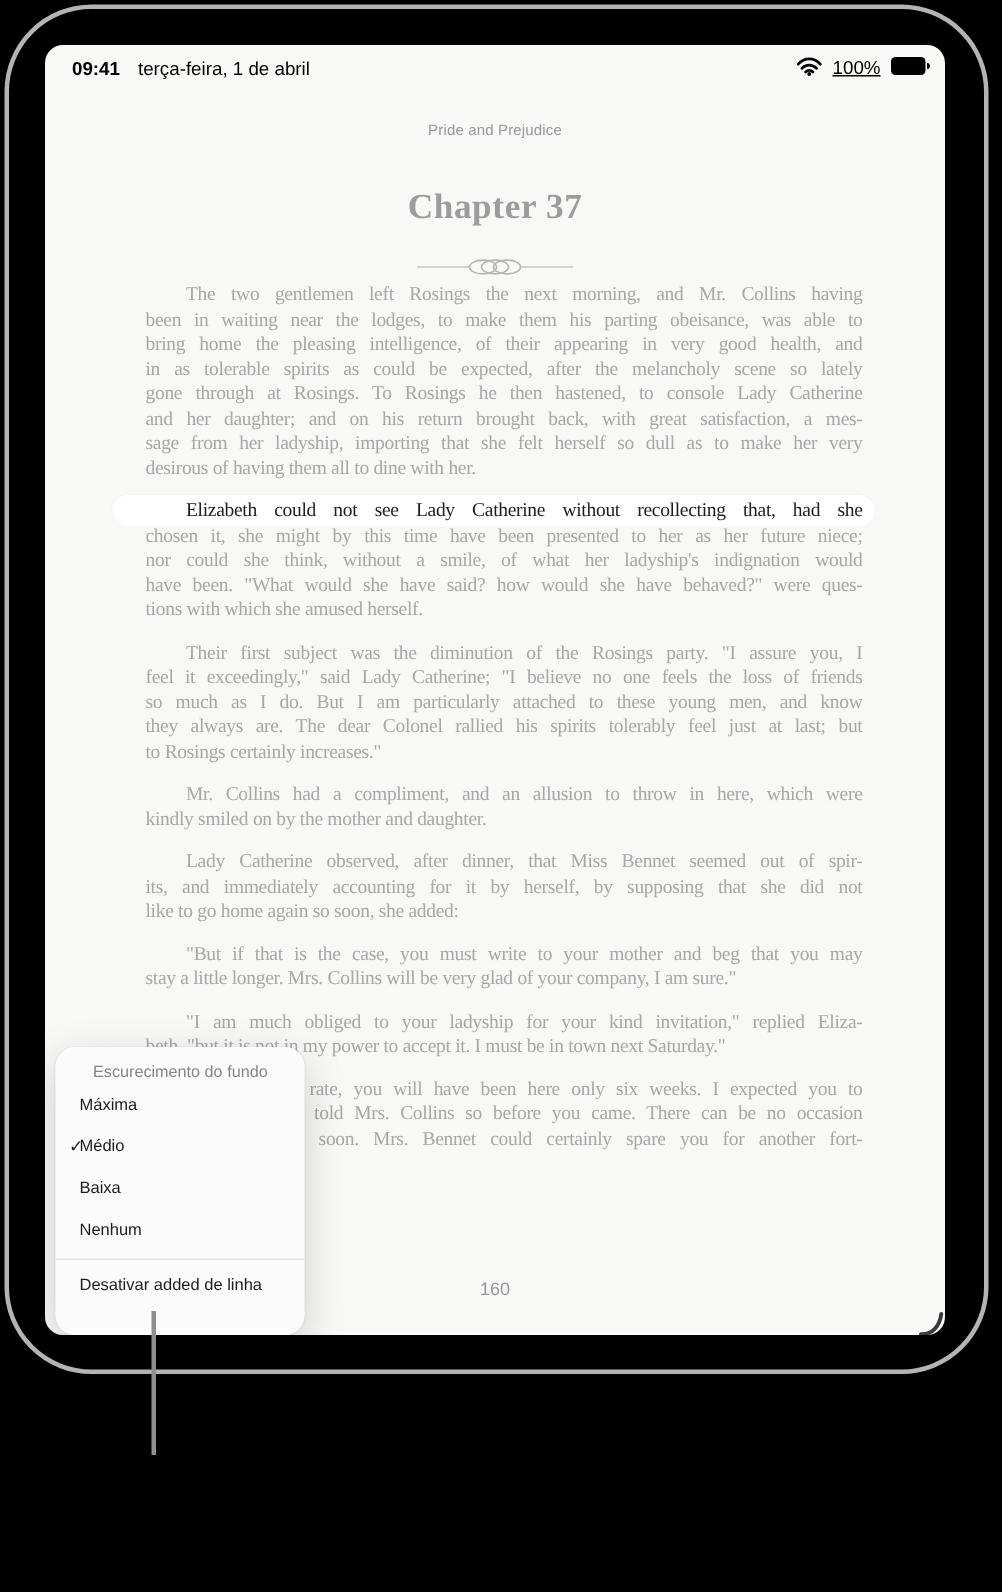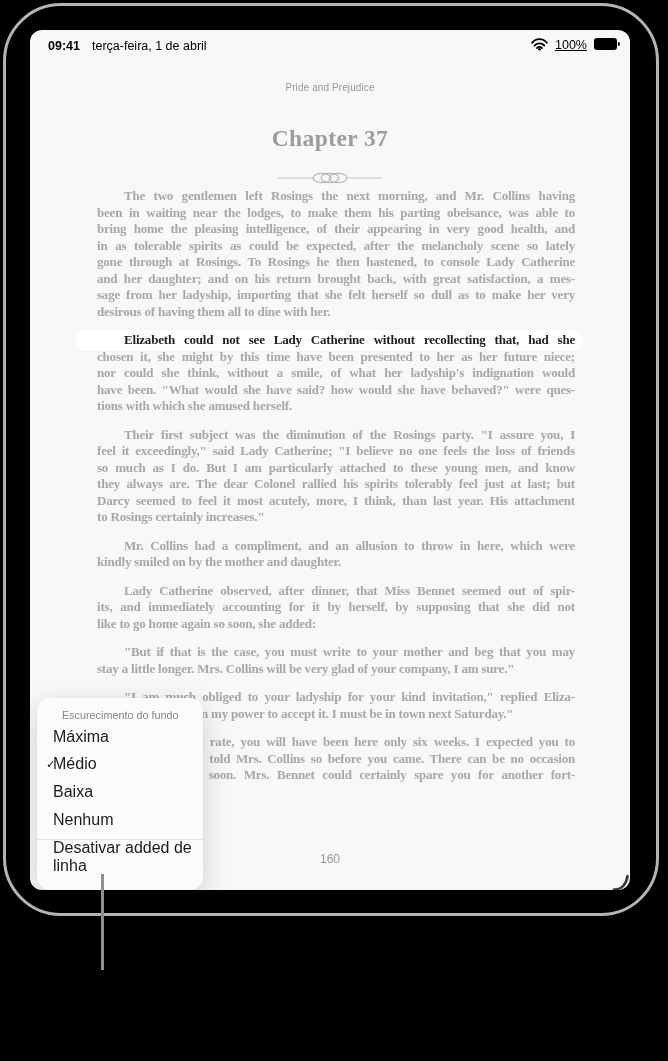--- a/index.html
+++ b/index.html
@@ -25,33 +25,33 @@
 
   
   .book-header{position:absolute;top:52px;left:0;right:0;text-align:center;font-size:10px;color:var(--header-text);letter-spacing:.1px;}
   .chapter-title{position:absolute;top:95px;left:0;right:0;text-align:center;font-family:"Liberation Serif","DejaVu Serif",serif;font-weight:700;font-size:23.5px;letter-spacing:.4px;color:var(--chapter-title);}
   .ornament{position:absolute;top:140px;left:0;right:0;display:flex;justify-content:center;}
   .page-number{position:absolute;top:822px;left:0;right:0;text-align:center;font-size:12px;color:var(--header-text);}
   .page-curl{position:absolute;left:582px;top:843px;}
 
   
   .page-text{position:absolute;left:67px;top:158px;width:478px;font-family:"Liberation Serif","DejaVu Serif",serif;font-size:13px;letter-spacing:-0.2px;color:var(--dim-text);}
-  .para{margin-bottom:12px;font-weight:bold;}
+  .para{margin-bottom:12px;}
   .tl{line-height:16.5px;height:16.5px;text-align:justify;text-align-last:justify;}
   .tl.end{text-align-last:left;}
   .tl.ind{padding-left:27px;}
   .tl.hl{position:relative;color:var(--highlight-text);}
   .tl.hl::before{content:"";position:absolute;left:-22px;right:-8px;top:-2.5px;bottom:-2px;background:var(--highlight-bg);border-radius:11px;box-shadow:0 0 3px rgba(0,0,0,.03);z-index:-1;}
 
   
   .popup{position:absolute;left:7px;top:668px;width:166px;background:rgba(251,251,252,.99);border-radius:13px;box-shadow:0 8px 28px rgba(0,0,0,.17),0 0 1px rgba(0,0,0,.12);padding:11px 0 20px;z-index:5;}
   .popup-title{margin:0 0 2px 25px;font-size:10.8px;color:var(--menu-title-text);}
   .menu-row{height:27.6px;display:flex;align-items:center;cursor:default;}
   .chk{width:16px;padding-left:9px;font-size:11.5px;font-weight:600;color:var(--menu-text);flex:none;}
-  .mlbl{font-size:16px;color:var(--menu-text);}
+  .mlbl{font-size:11px;color:var(--menu-text);}
   .popup-divider{height:1px;background:#e4e4e6;margin:6px 0 4px;}
   .menu-row.action{height:26px;}
 
   .callout-line{position:absolute;left:101px;top:874px;width:3px;height:96px;background:var(--callout-line);z-index:9;}
 </style>
 </head>
 <body>
 
 <div class="device"></div>
 
@@ -109,21 +109,20 @@
         <div class="tl">chosen it, she might by this time have been presented to her as her future niece;</div>
         <div class="tl">nor could she think, without a smile, of what her ladyship's indignation would</div>
         <div class="tl">have been. "What would she have said? how would she have behaved?" were ques-</div>
         <div class="tl end">tions with which she amused herself.</div>
       </div>
       <div class="para">
         <div class="tl ind">Their first subject was the diminution of the Rosings party. "I assure you, I</div>
         <div class="tl">feel it exceedingly," said Lady Catherine; "I believe no one feels the loss of friends</div>
         <div class="tl">so much as I do. But I am particularly attached to these young men, and know</div>
         <div class="tl">they always are. The dear Colonel rallied his spirits tolerably feel just at last; but</div>
-        <div class="tl">Darcy seemed to feel it most acutely, more, I think, than last year. His attachment</div>
         <div class="tl end">to Rosings certainly increases."</div>
       </div>
       <div class="para">
         <div class="tl ind">Mr. Collins had a compliment, and an allusion to throw in here, which were</div>
         <div class="tl end">kindly smiled on by the mother and daughter.</div>
       </div>
       <div class="para">
         <div class="tl ind">Lady Catherine observed, after dinner, that Miss Bennet seemed out of spir-</div>
         <div class="tl">its, and immediately accounting for it by herself, by supposing that she did not</div>
         <div class="tl end">like to go home again so soon, she added:</div>

